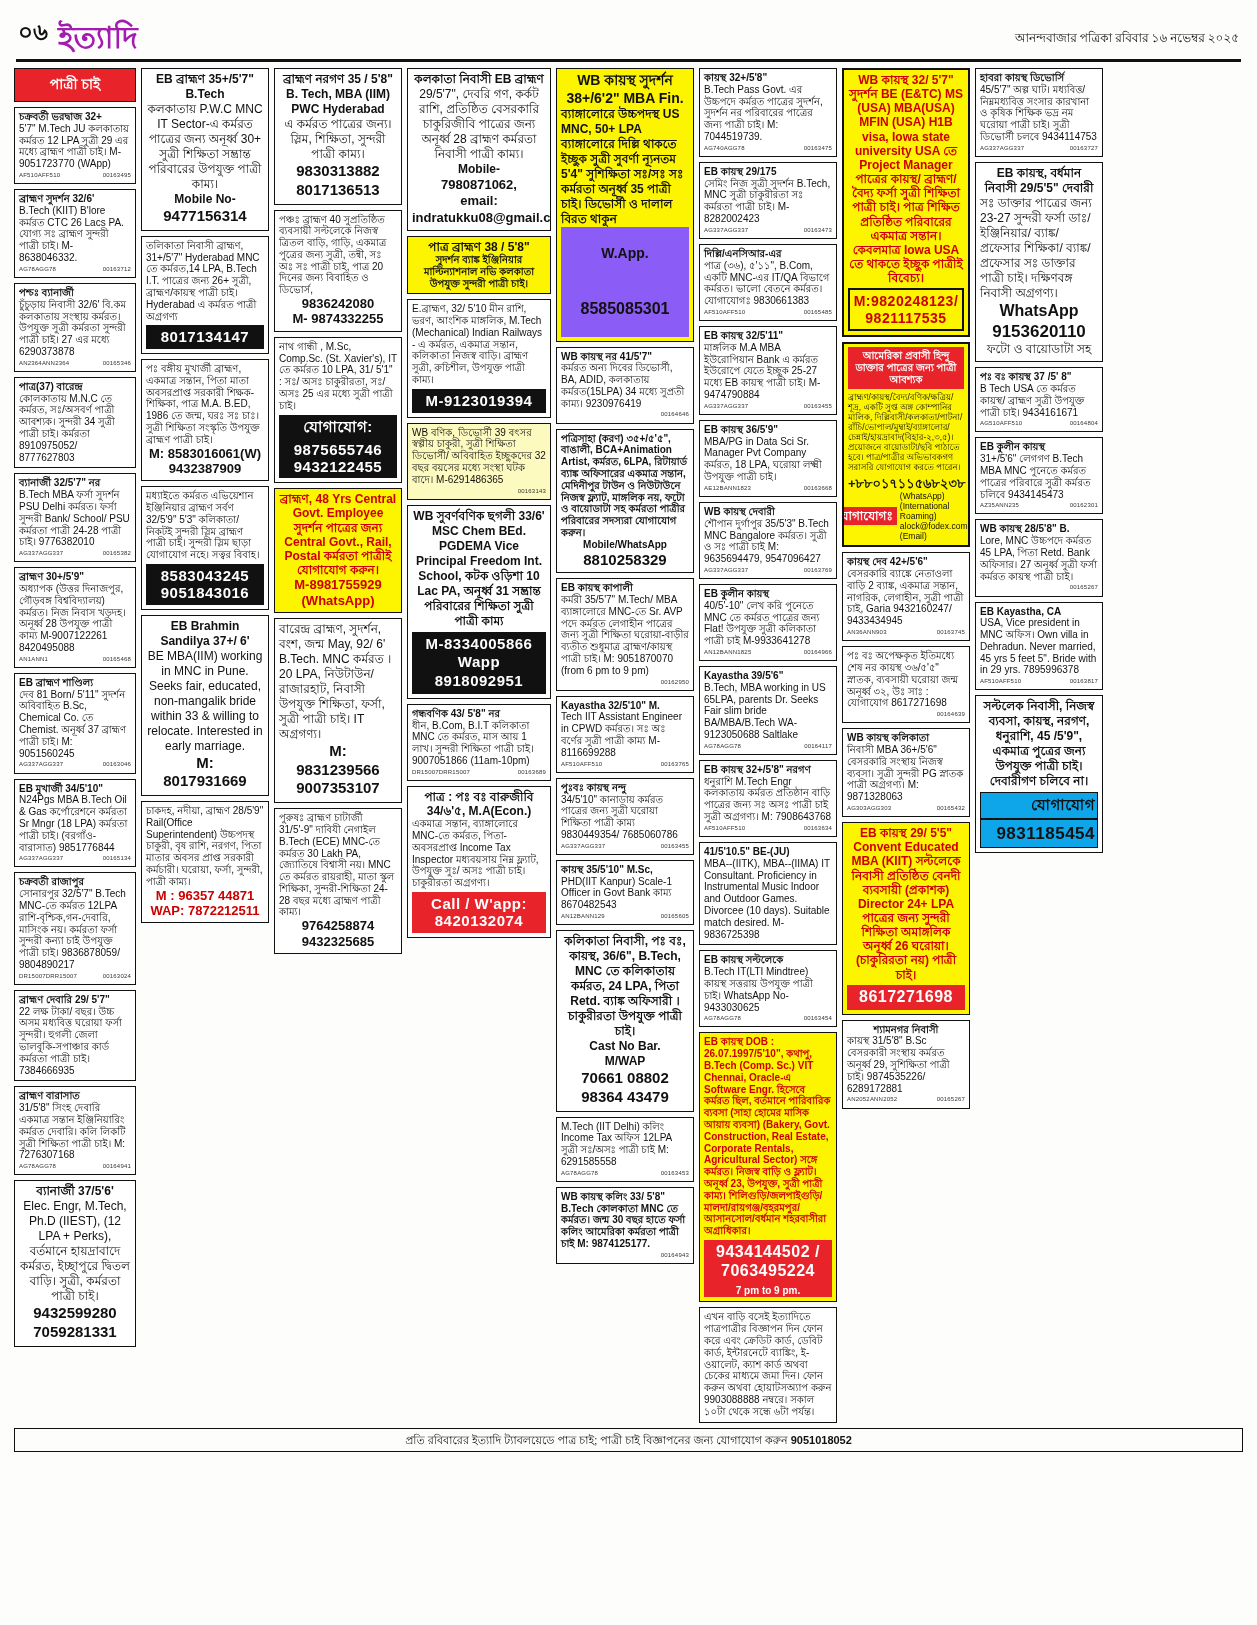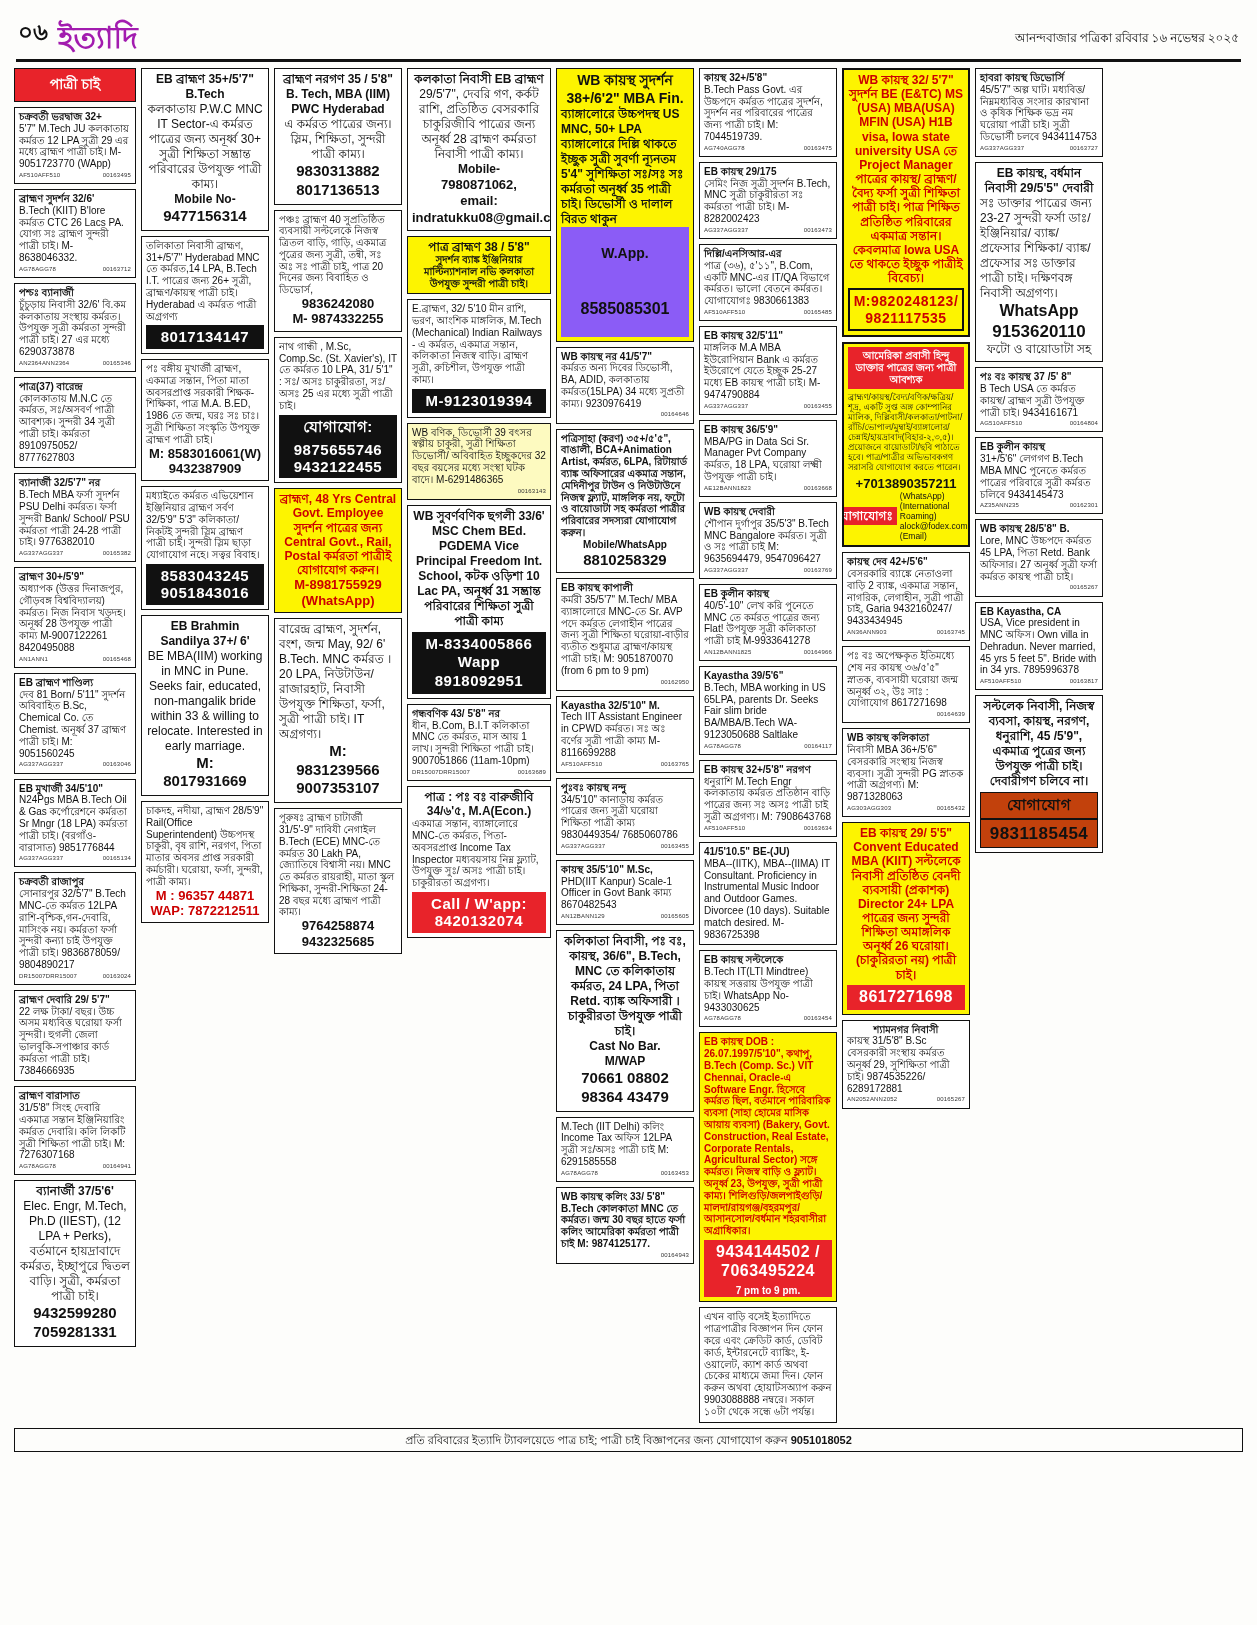--- a/index.html
+++ b/index.html
@@ -54,21 +54,21 @@
 
   
   .yellow { background:#fdf400; }
   .lyellow { background:#fdfac0; }
   .red { color:#cc0000; }
 
   .phonebar {
     background:#111; color:#fff; font-weight:bold; text-align:center;
     font-size: 15px; padding: 3px 2px; margin-top:3px; letter-spacing:0.5px;
   }
-  .phonebar.white { background:#c2410c; color:#111; border:1px solid #111; }
+  .phonebar.white { background:#0ea5e9; color:#111; border:1px solid #111;text-align:right; }
   .bigphone { font-weight:bold; font-size:15px; text-align:center; display:block; }
   .medphone { font-weight:bold; font-size:13px; text-align:center; display:block; }
 
   .head-title {
     background:#e8232a; color:#fff; font-weight:bold; text-align:center;
     font-size:14px; padding:4px 2px; border:1px solid #111;
   }
 
   .bigad { font-size:12px; line-height:1.25; }
 
@@ -431,21 +431,21 @@
 
     <div class="col c7">
       <div class="ad yellow outline2 center">
         <span class="hl red" style="font-size:12px;">WB কায়স্থ 32/ 5'7" সুদর্শন BE (E&amp;TC) MS (USA) MBA(USA) MFIN (USA) H1B visa, Iowa state university USA তে Project Manager পাত্রের কায়স্থ/ ব্রাহ্মণ/ বৈদ্য ফর্সা সুত্রী শিক্ষিতা পাত্রী চাই। পাত্র শিক্ষিত প্রতিষ্ঠিত পরিবারের একমাত্র সন্তান। কেবলমাত্র Iowa USA তে থাকতে ইচ্ছুক পাত্রীই বিবেচ্য।</span>
         <div class="phonebar" style="background:#fdf400;color:#cc0000;border:2px solid #111;font-size:14px;">M:9820248123/ 9821117535</div>
       </div>
 
       <div class="ad yellow outline2 center">
         <div style="background:#e8232a;color:#fff;font-weight:bold;font-size:10px;padding:3px;">আমেরিকা প্রবাসী হিন্দু ডাক্তার পাত্রের জন্য পাত্রী আবশ্যক</div>
         <span class="txt tiny" style="text-align:left;display:block;margin-top:3px;">ব্রাহ্মণ/কায়স্থ/বৈদ্য/বণিক/ক্ষত্রিয়/শূদ্র, একটি সুপ্ত অঙ্গ কোম্পানির মালিক, দিল্লিবাসী/কলকাতা/পাটনা/রাঁচি/ভোপাল/মুম্বাই/ব্যাঙ্গালোর/চেন্নাই/হায়দ্রাবাদ(বিহার-২,৩,৫)। প্রয়োজনে বায়োডাটা/ছবি পাঠাতে হবে। পাত্র/পাত্রীর অভিভাবকগণ সরাসরি যোগাযোগ করতে পারেন।</span>
-        <div class="bold" style="font-size:13px;margin-top:4px;">+7013890357211</div>
+        <div class="bold" style="font-size:13px;margin-top:4px;">+৮৮০১৭১১৫৬৮২৩৮</div>
         <div style="display:flex;align-items:center;gap:3px;justify-content:center;">
           <span style="background:#e8232a;color:#fff;font-weight:bold;padding:2px 4px;font-size:12px;">যোগাযোগঃ</span>
           <span class="tiny" style="white-space:pre-line;text-align:left;">(WhatsApp)(International Roaming)
 alock@fodex.com.bd (Email)</span>
         </div>
       </div>
 
       <div class="ad">
         <span class="hl">কায়স্থ দেব 42+/5'6"</span>
         <span class="txt">বেসরকারি ব্যাঙ্কে নেতাওলা বাড়ি 2 ব্যাঙ্ক, একমাত্র সন্তান, নাগরিক, লেগাহীন, সুত্রী পাত্রী চাই, Garia 9432160247/ 9433434945</span>
@@ -503,21 +503,21 @@
       </div>
 
       <div class="ad">
         <span class="hl">WB কায়স্থ 28/5'8" B.</span>
         <span class="txt">Lore, MNC উচ্চপদে কর্মরত 45 LPA, পিতা Retd. Bank অফিসার। 27 অনূর্ধ্ব সুত্রী ফর্সা কর্মরত কায়স্থ পাত্রী চাই।</span>
         <span class="ref">00165267</span>
       </div>
 
       <div class="ad">
         <span class="hl">EB Kayastha, CA</span>
-        <span class="txt">USA, Vice president in MNC অফিস। Own villa in Dehradun. Never married, 45 yrs 5 feet 5". Bride with in 34 yrs. 7895996378</span>
+        <span class="txt">USA, Vice president in MNC অফিস। Own villa in Dehradun. Never married, 45 yrs 5 feet 5". Bride with in 29 yrs. 7895996378</span>
         <span class="ref"><span class="r2">AF510AFF510</span><span>00163817</span></span>
       </div>
 
       <div class="ad center bigad">
         <span class="hl lg">সল্টলেক নিবাসী, নিজস্ব ব্যবসা, কায়স্থ, নরগণ, ধনুরাশি, 45 /5'9", একমাত্র পুত্রের জন্য উপযুক্ত পাত্রী চাই। দেবারীগণ চলিবে না।</span>
         <div class="phonebar white">যোগাযোগ</div>
         <div class="phonebar white" style="font-size:17px;margin-top:0;">9831185454</div>
       </div>
     </div>
 

